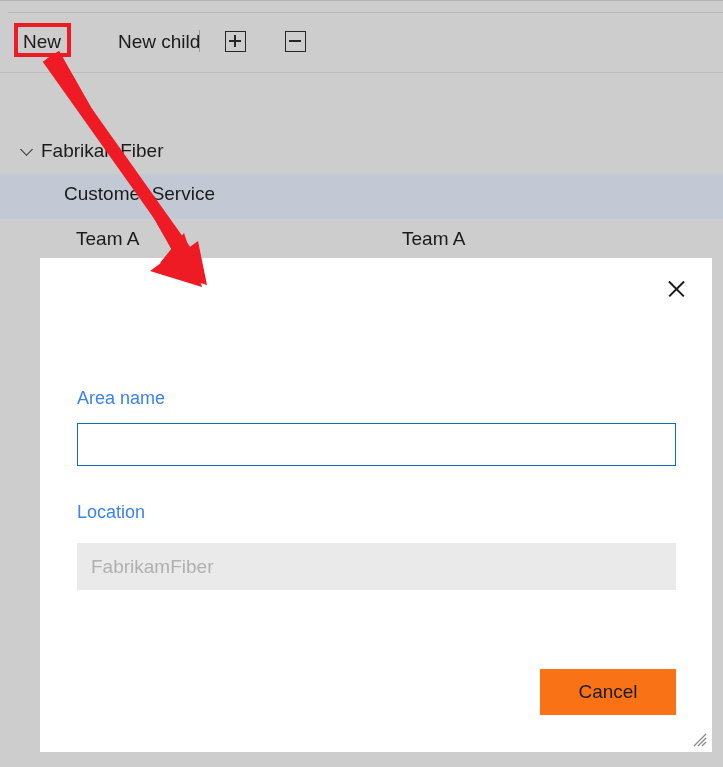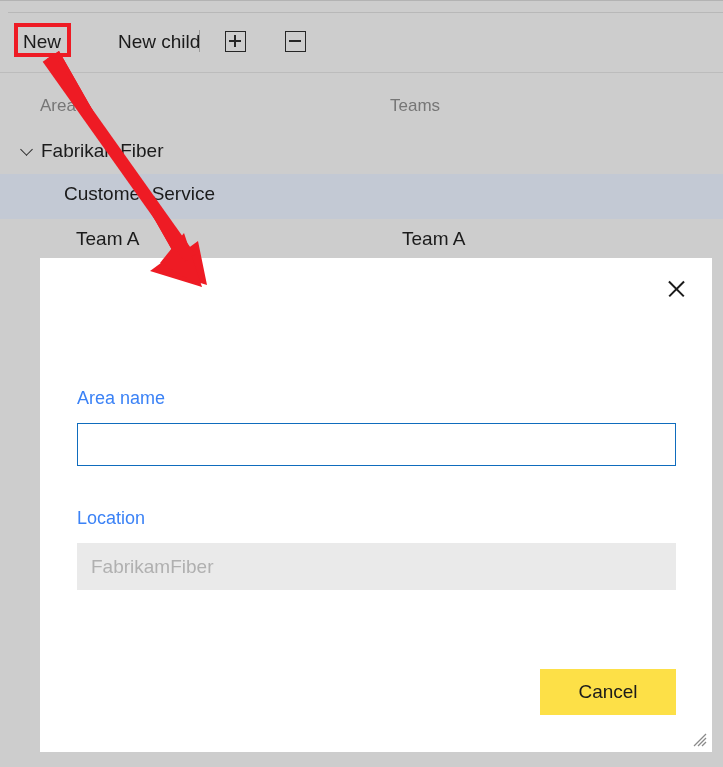--- a/index.html
+++ b/index.html
@@ -220,21 +220,21 @@
   .dlg-close::before { transform: rotate(45deg); }
   .dlg-close::after  { transform: rotate(-45deg); }
 
   .field-label {
     position: absolute;
     left: 37px;
     font-size: 18px;
     color: #3b82f6;
   }
   .label-areaname { top: 130px; }
-  .label-location { top: 250px; }
+  .label-location { top: 244px; }
 
   .areaname-input {
     position: absolute;
     left: 37px;
     top: 165px;
     width: 599px;
     height: 43px;
     box-sizing: border-box;
     border: 1.5px solid #0f6cbd;
     background: #ffffff;
@@ -278,21 +278,21 @@
     top: 411px;
     width: 184px;
     background: #0e76c8;
     color: #ffffff;
     font-weight: bold;
   }
   .btn-cancel {
     left: 500px;
     top: 411px;
     width: 136px;
-    background: #fde047;
+    background: #f97316;
     color: #1b1b1b;
   }
 
   
   .resize-grip {
     position: absolute;
     right: 5px;
     bottom: 5px;
     width: 14px;
     height: 14px;
@@ -325,24 +325,20 @@
 
       <div class="tb-sep"></div>
 
       <div class="tb-iconbox tb-plus"></div>
 
       <div class="tb-iconbox tb-minus"></div>
 
       <div class="toolbar-rule-bottom"></div>
     </div>
 
-    <div class="list-header">
-      <div class="col-area">Area</div>
-      <div class="col-teams">Teams</div>
-    </div>
 
     <div class="row r0">
       <div class="row-chevron"></div>
       <div class="row-name indent0">FabrikamFiber</div>
       <div class="row-team"></div>
     </div>
 
     <div class="row r1 row-selected">
       <div class="row-name indent1">Customer Service</div>
       <div class="row-team"></div>

